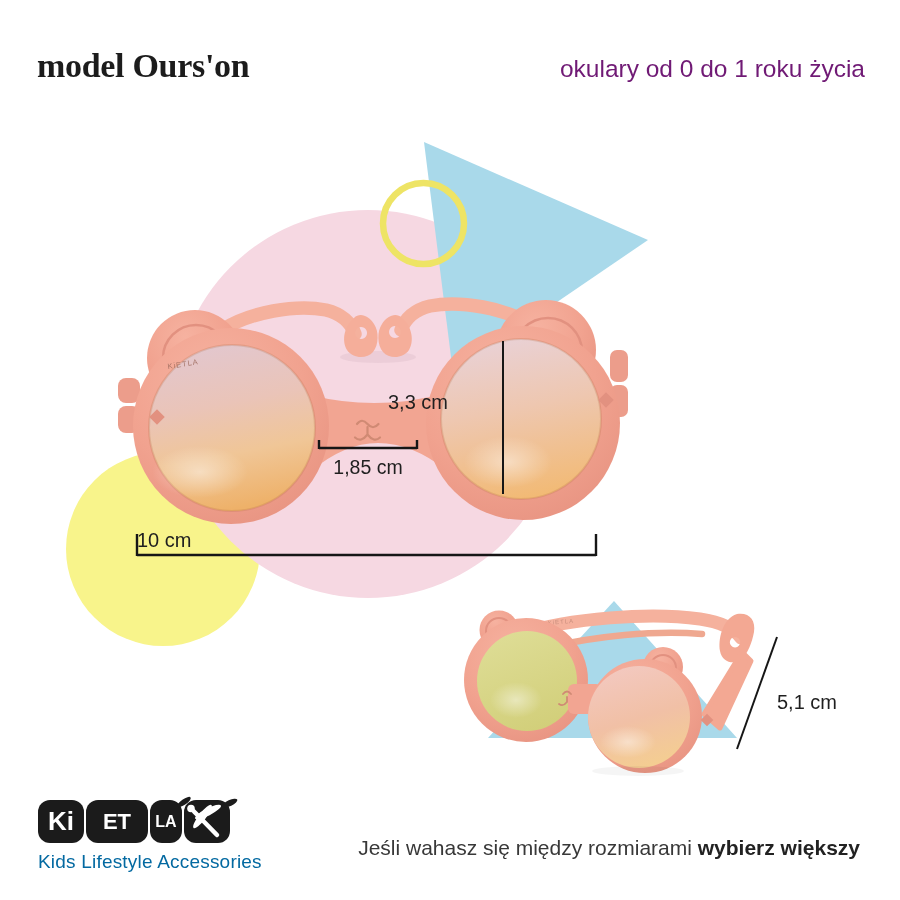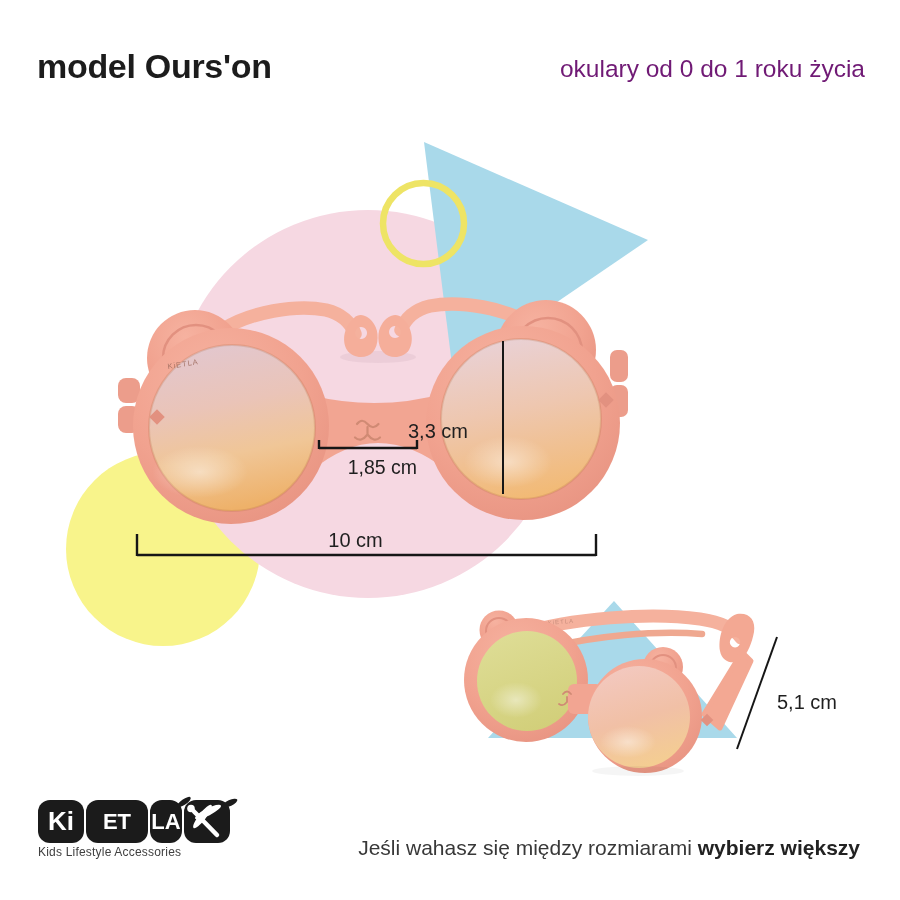--- a/index.html
+++ b/index.html
@@ -1,35 +1,35 @@
 <!DOCTYPE html>
 <html style="--pink-circle: #f6d8e2; --blue-triangle: #a9d9ea; --yellow-circle: #f8f48b; --yellow-ring: #eee465; --frame-peach: #f2a592; --temple-peach: #f5b19d; --lens-orange: #f3c183; --text-dark: #1c1c1c;"><head>
 <meta charset="utf-8">
 <style>
   html,body{margin:0;padding:0}
   body{width:900px;height:900px;position:relative;background:#fff;font-family:"Liberation Sans",sans-serif;overflow:hidden}
   .abs{position:absolute}
-  #title{left:37px;top:47px;font-size:34px;font-weight:700;color:var(--text-dark);letter-spacing:-.3px;font-family:Liberation Sans, sans-serif}
+  #title{left:37px;top:47px;font-size:34px;font-weight:700;color:var(--text-dark);letter-spacing:-.3px;font-family:Liberation Serif, serif}
   #subtitle{right:35px;top:55px;font-size:24.5px;color:#701a75}
   .dim{color:#1f1f1f;font-size:20px}
-  #dim-lens{left:388px;width:100px;top:420px;text-align:center}
-  #dim-bridge{left:319px;width:98px;top:456px;text-align:right;font-size:19.5px}
-  #dim-total{left:137px;width:437px;top:529px;text-align:center}
+  #dim-lens{left:388px;width:100px;top:391px;text-align:left}
+  #dim-bridge{left:319px;width:98px;top:456px;text-align:center;font-size:19.5px}
+  #dim-total{left:137px;width:437px;top:529px;}
   #dim-temple{left:777px;top:691px}
   #footer-note{right:40px;top:836px;font-size:21px;color:#383838}
   #footer-note b{font-weight:700;color:#222}
   #logo{left:38px;top:800px;width:200px}
   .logo-row{display:flex;align-items:center}
   .lblock{background:#1b1b1b;height:43px;border-radius:12px;display:flex;align-items:center;justify-content:center;color:#fff;font-weight:700;margin-right:2px}
   #lb1{width:46px;font-size:26px}
   #lb2{width:62px;font-size:22px}
-  #lb3{width:32px;font-size:22px}
+  #lb3{width:32px;font-size:16px}
   #lb4{width:46px;position:relative;margin-right:0}
   #lb4 svg{position:absolute;left:-8px;top:-8px;overflow:visible}
-  #logo-tagline{margin-top:2px;font-size:12px;color:#404040;letter-spacing:.2px;white-space:nowrap}
+  #logo-tagline{margin-top:8px;font-size:19px;color:#0369a1;letter-spacing:.2px;white-space:nowrap}
 </style>
 </head>
 <body>
 
 <svg class="abs" width="900" height="900" viewBox="0 0 900 900" style="left:0;top:0">
   <defs>
     <radialGradient id="gFrame" cx="40%" cy="28%" r="85%">
       <stop offset="0%" stop-color="#f6b2a0"></stop>
       <stop offset="55%" stop-color="#f1a28f"></stop>
       <stop offset="100%" stop-color="#e6917f"></stop>

